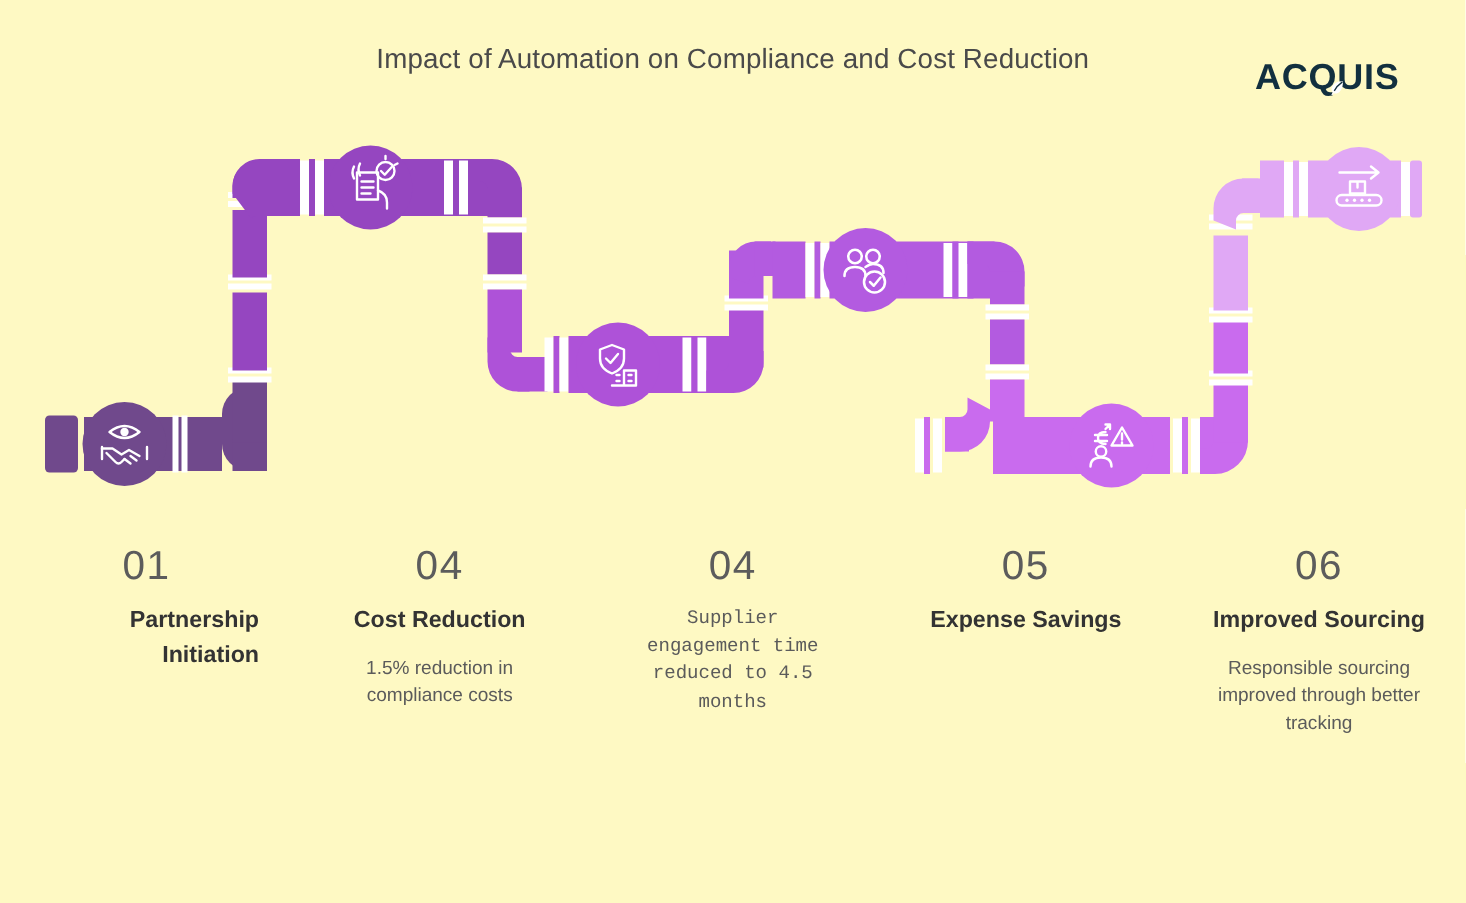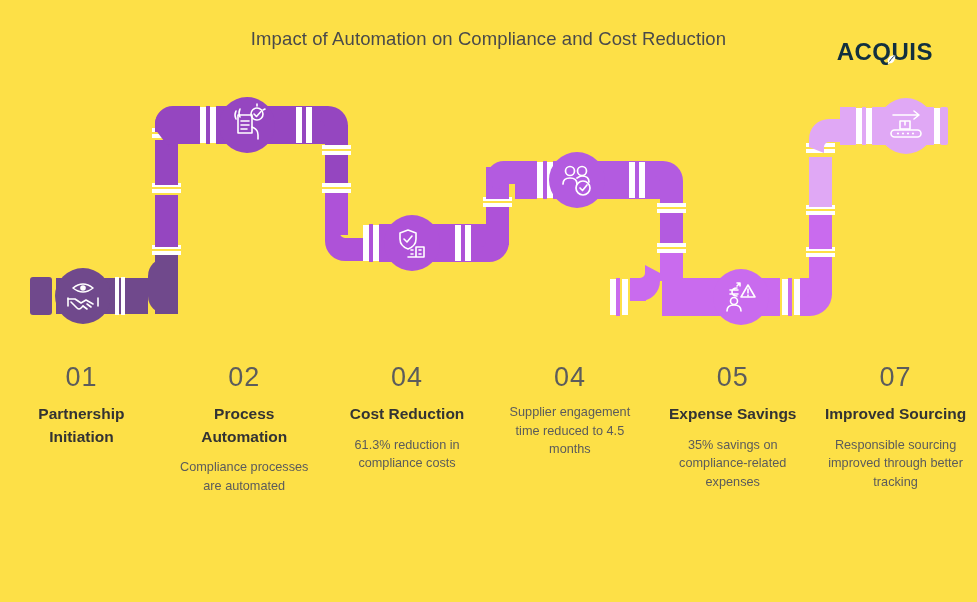--- a/index.html
+++ b/index.html
@@ -2,21 +2,21 @@
 <html><head>
 <meta charset="utf-8">
 <style>
   * { box-sizing: border-box; margin: 0; padding: 0; }
   html, body {
     width: 977px; height: 602px;
     background: #ffffff;
     font-family: "Liberation Sans", sans-serif;
     overflow: hidden;
   }
-  #root { position: relative; width: 977px; height: 602px; background: #fde047; }
+  #root { position: relative; width: 977px; height: 602px; background: #fef9c3; }
 
   
   .title {
     position: absolute; left: 0; top: 28px; width: 977px;
     text-align: center;
     font-size: 18.5px; font-weight: 400; color: #4a4a4a;
     letter-spacing: .1px;
   }
   .logo {
     position: absolute; right: 44px; top: 40px;
@@ -284,41 +284,35 @@
         <circle cx="903" cy="48.5" r="1.1" fill="#ffffff" stroke="none"></circle>
         <circle cx="908" cy="48.5" r="1.1" fill="#ffffff" stroke="none"></circle>
         <circle cx="913" cy="48.5" r="1.1" fill="#ffffff" stroke="none"></circle>
       </g>
     </g>
   </svg>
 
   <div class="steps">
     <div class="step">
       <div class="step-num" style="color: rgb(92, 92, 92);">01</div>
-      <div class="step-title" style="color: rgb(51, 51, 51);">Partnership Initiation</div>
-    </div>
-    <div class="step">
-      <div class="step-num" style="color: rgb(92, 92, 92);">02</div>
-      <div class="step-title" style="color: rgb(51, 51, 51);">Process Automation</div>
-      <div class="step-desc" style="color: rgb(91, 91, 91);">Compliance processes are automated</div>
+      <div class="step-title" style="color: rgb(51, 51, 51); text-align: right;">Partnership Initiation</div>
     </div>
     <div class="step">
       <div class="step-num" style="color: rgb(92, 92, 92);">04</div>
       <div class="step-title" style="color: rgb(51, 51, 51);">Cost Reduction</div>
-      <div class="step-desc" style="color: rgb(91, 91, 91);">61.3% reduction in compliance costs</div>
+      <div class="step-desc" style="color: rgb(91, 91, 91);">1.5% reduction in compliance costs</div>
     </div>
     <div class="step">
       <div class="step-num" style="color: rgb(92, 92, 92);">04</div>
-      <div class="step-desc" style="color: rgb(91, 91, 91);">Supplier engagement time reduced to 4.5 months</div>
+      <div class="step-desc" style="color: rgb(91, 91, 91); font-family: Liberation Mono, monospace;">Supplier engagement time reduced to 4.5 months</div>
     </div>
     <div class="step">
       <div class="step-num" style="color: rgb(92, 92, 92);">05</div>
       <div class="step-title" style="color: rgb(51, 51, 51);">Expense Savings</div>
-      <div class="step-desc" style="color: rgb(91, 91, 91);">35% savings on compliance-related expenses</div>
-    </div>
-    <div class="step">
-      <div class="step-num" style="color: rgb(92, 92, 92);">07</div>
+    </div>
+    <div class="step">
+      <div class="step-num" style="color: rgb(92, 92, 92);">06</div>
       <div class="step-title" style="color: rgb(51, 51, 51);">Improved Sourcing</div>
       <div class="step-desc" style="color: rgb(91, 91, 91);">Responsible sourcing improved through better tracking</div>
     </div>
   </div>
 
 </div>
 
 </body></html>

